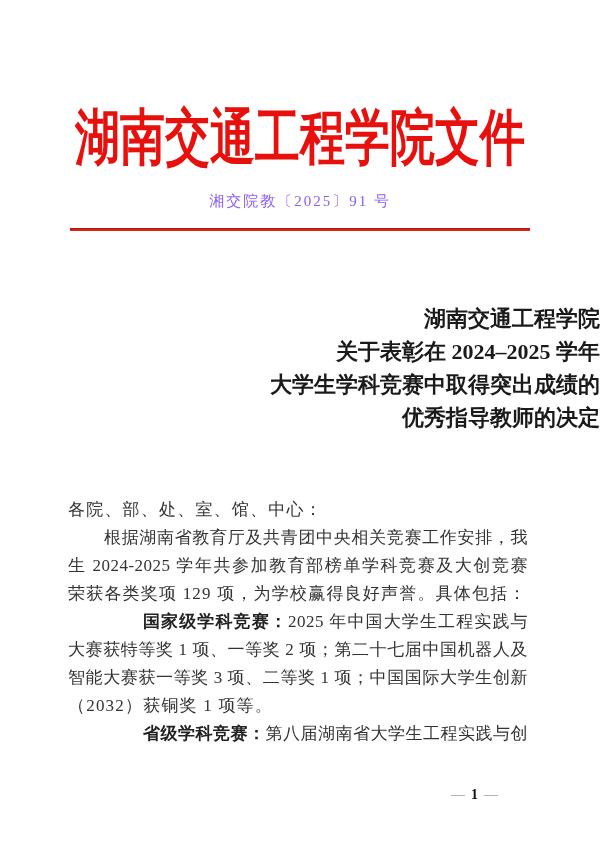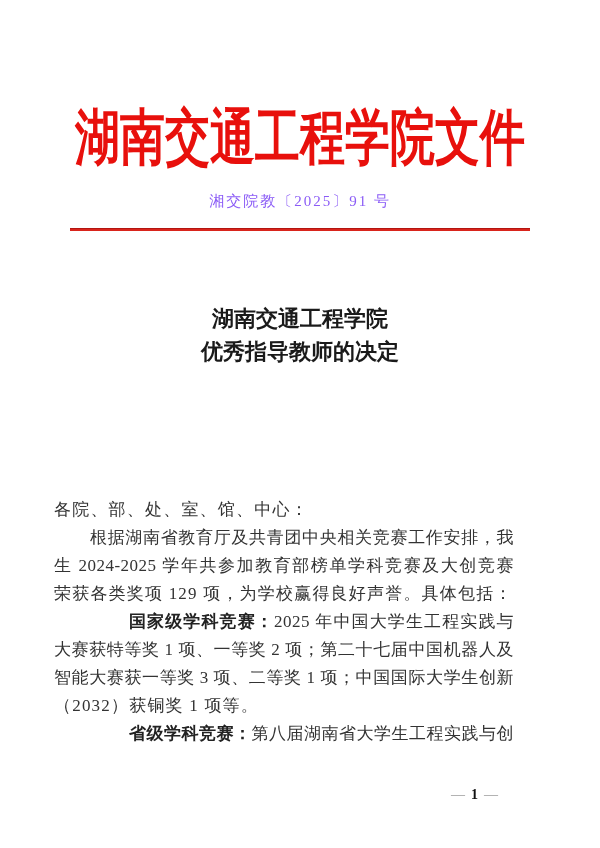--- a/index.html
+++ b/index.html
@@ -51,31 +51,31 @@
     height: 3px;
     background: #d9241c;
     border-top: 1px solid #b31510;
   }
   
   .doc-title {
     position: absolute;
     top: 302px;
     left: 0;
     width: 600px;
-    text-align: center;
+    text-align: right;
     font-weight: bold;
     color: #1a1a1a;
     font-size: 22px;
     line-height: 33px;
   }
   
   .body-text {
     position: absolute;
     top: 496px;
-    left: 54px;
+    left: 68px;
     width: 460px;
     font-size: 17px;
     line-height: 28px;
     color: #333333;
     letter-spacing: 1.2px;
   }
   .line { height: 28px; overflow: hidden; white-space: nowrap; }
   .line.fill {
     white-space: normal;
     text-align: justify;
@@ -104,20 +104,22 @@
 <div class="page">
 
   <div class="letterhead">湖南交通工程学院文件</div>
 
   <div class="doc-number">湘交院教〔2025〕91 号</div>
 
   <div class="red-divider"></div>
 
   <div class="doc-title">
     <div>湖南交通工程学院</div>
+    <div>关于表彰在 2024–2025 学年</div>
+    <div>大学生学科竞赛中取得突出成绩的</div>
     <div>优秀指导教师的决定</div>
   </div>
 
   <div class="body-text">
 
     <div class="line">各院、部、处、室、馆、中心：</div>
 
     <div class="line fill indent">根据湖南省教育厅及共青团中央相关竞赛工作安排，我校师</div>
     <div class="line fill">生 2024-2025 学年共参加教育部榜单学科竞赛及大创竞赛 54 项，</div>
     <div class="line">荣获各类奖项 129 项，为学校赢得良好声誉。具体包括：</div>

